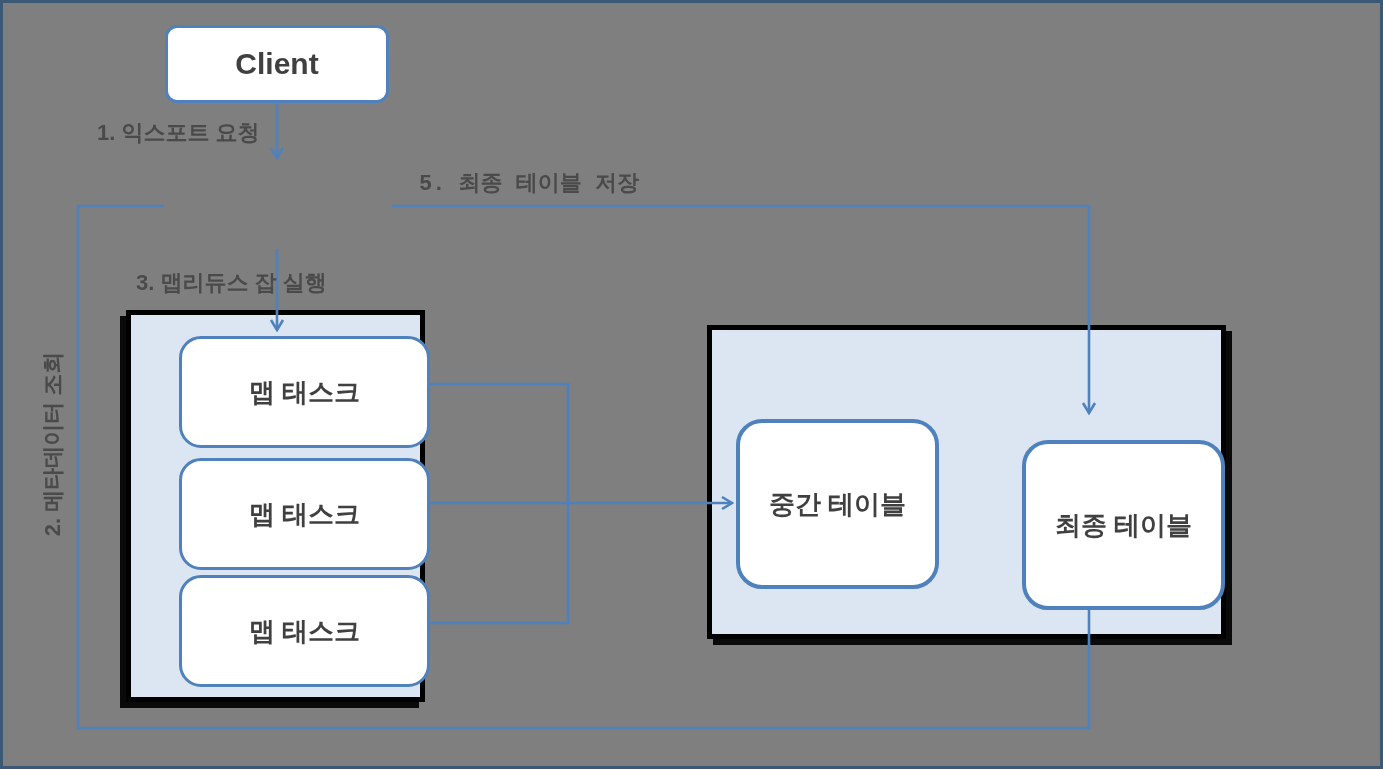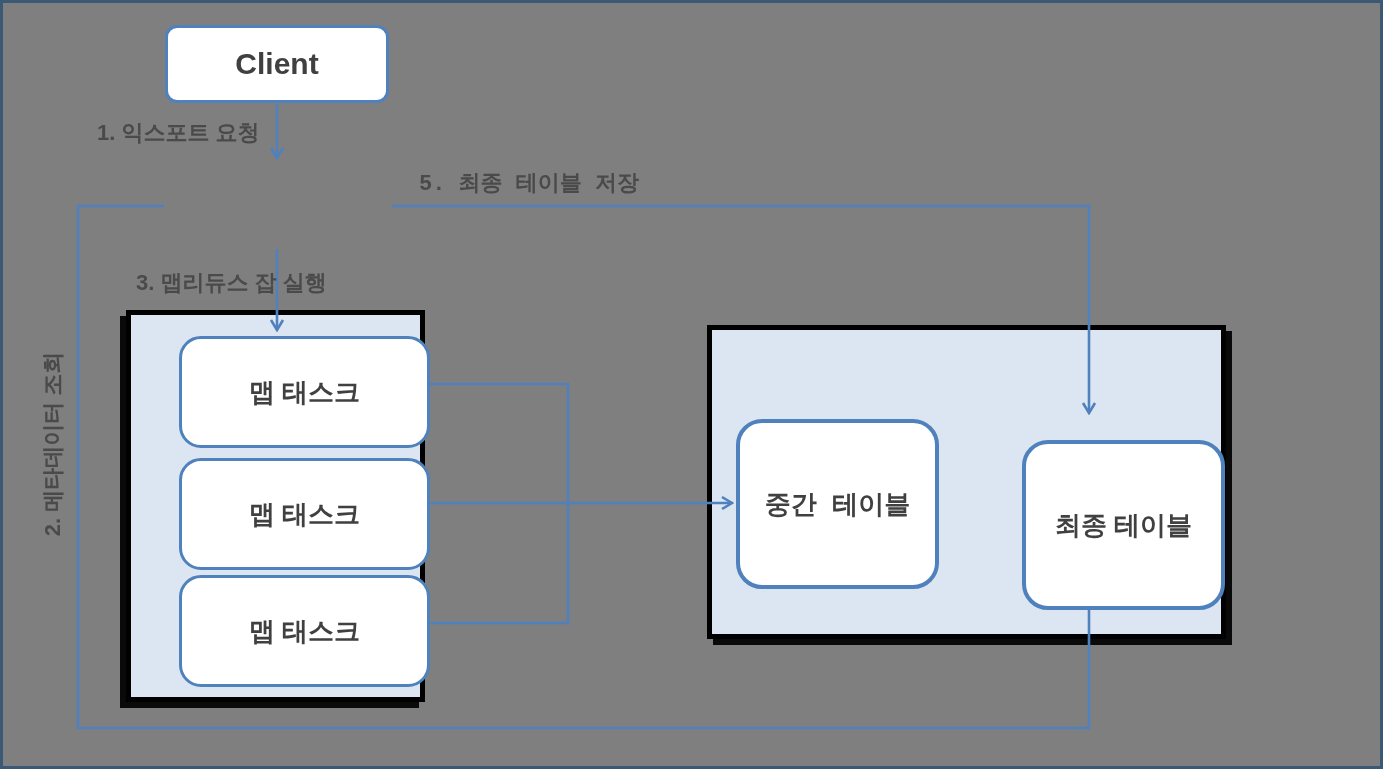--- a/index.html
+++ b/index.html
@@ -83,21 +83,21 @@
     font-size: 26px; border-radius: 22px; margin-left: 43px;
   }
   .node-map-task.t1 { top: 336px; }
   .node-map-task.t2 { top: 458px; }
   .node-map-task.t3 { top: 575px; }
   .node-table {
     top: 419px; width: 203px; height: 170px;
     font-size: 26px; border-radius: 26px;
     border-width: 4px;
   }
-  .node-table.mid   { left: 736px; font-family: Liberation Mono, monospace; }
+  .node-table.mid   { left: 736px; }
   .node-table.final { left: 1022px; margin-top: 21px; }
   .edge-label {
     position: absolute;
     font-size: 22px;
     font-weight: bold;
     color: var(--label-ink, #4a4a4a);
     white-space: nowrap;
     z-index: 4;
   }
   .edge-label.l1 { left: 97px;  top: 118px; }

